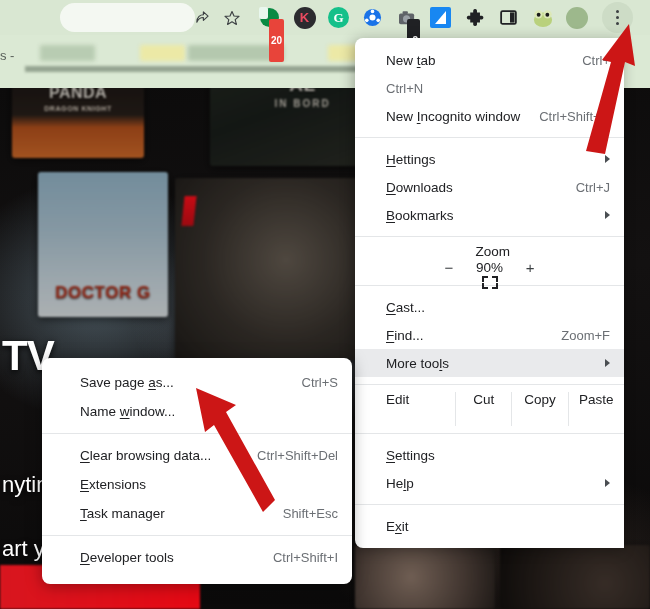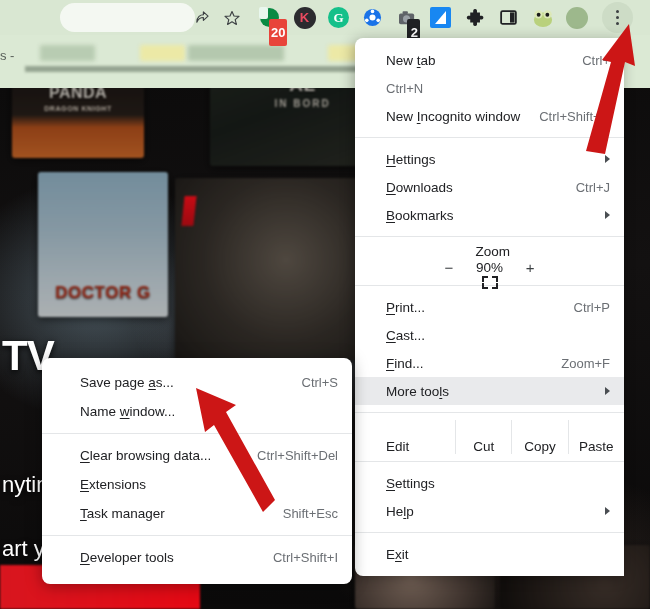--- a/index.html
+++ b/index.html
@@ -93,22 +93,22 @@
   #ic-ext4  { left: 359px; }
   #ic-ext5  { left: 393px; }
   #ic-ext6  { left: 427px; }
   #ic-ext7  { left: 461px; }
   #ic-ext8  { left: 495px; }
   #ic-ext9  { left: 529px; }
   #ic-avatar{ left: 563px; }
   #ic-menu  { left: 602px; width: 31px; height: 31px; top: 2px; background: #cddcc6; }
 
   .badge {
-    position: absolute; font-size: 13px; font-weight: 700; color: #fff;
-    border-radius: 2px; padding: 8px 2px; line-height: 11px; min-width: 13px;
+    position: absolute; font-size: 10px; font-weight: 700; color: #fff;
+    border-radius: 2px; padding: 16px 2px; line-height: 11px; min-width: 13px;
     text-align: right;
   }
   .badge.red   { background: #e8443a; left: 13px; top: 15px; }
   .badge.black { background: #202124; left: 14px; top: 15px; }
 
   .dot-col { display: flex; flex-direction: column; gap: 2.5px; align-items: center; }
   .dot { width: 3.4px; height: 3.4px; border-radius: 50%; background: #3c4043; }
 
   
   #bookmarks-bar {
@@ -156,21 +156,21 @@
   #zoom-ctl .zval { font-size: 13.5px; }
   #zoom-full { flex: 1; display: flex; align-items: center; justify-content: center; cursor: pointer; }
   .fs-icon { position: relative; width: 16px; height: 13px; }
   .fs-icon i { position: absolute; width: 6px; height: 6px; }
   .fs-icon i:nth-child(1){ left:0; top:0; border-left:2.2px solid #202124; border-top:2.2px solid #202124;}
   .fs-icon i:nth-child(2){ right:0; top:0; border-right:2.2px solid #202124; border-top:2.2px solid #202124;}
   .fs-icon i:nth-child(3){ left:0; bottom:0; border-left:2.2px solid #202124; border-bottom:2.2px solid #202124;}
   .fs-icon i:nth-child(4){ right:0; bottom:0; border-right:2.2px solid #202124; border-bottom:2.2px solid #202124;}
 
   
-  #edit-row { display: flex; align-items: flex-end; height: 34px; }
+  #edit-row { display: flex; align-items: flex-start; height: 34px; }
   #edit-row .ecell { flex: 1; text-align: center; cursor: default; }
   #edit-row .ecell.first { text-align: left; padding-left: 31px; flex: 1.25; }
 
   
   #submenu {
     position: absolute; left: 42px; top: 358px; width: 310px;
     background: #ffffff; border-radius: 8px;
     box-shadow: 0 2px 16px rgba(0,0,0,.35);
     z-index: 25; padding: 10px 0 12px 0;
     font-size: 13.5px; color: #202124;
@@ -368,24 +368,20 @@
           <i></i>
           <i></i>
           <i></i>
           <i></i>
         </span>
     </span>
   </div>
 
   <div class="sep"></div>
 
-  <div class="mi">
-    <span class="lbl"><u class="mn">P</u><span>rint...</span></span>
-    <span class="acc">Ctrl+P</span>
-  </div>
 
   <div class="mi">
     <span class="lbl"><u class="mn">C</u><span>ast...</span></span>
     <span class="acc"></span>
   </div>
 
   <div class="mi">
     <span class="lbl"><u class="mn">F</u><span>ind...</span></span>
     <span class="acc">Zoom+F</span>
   </div>

